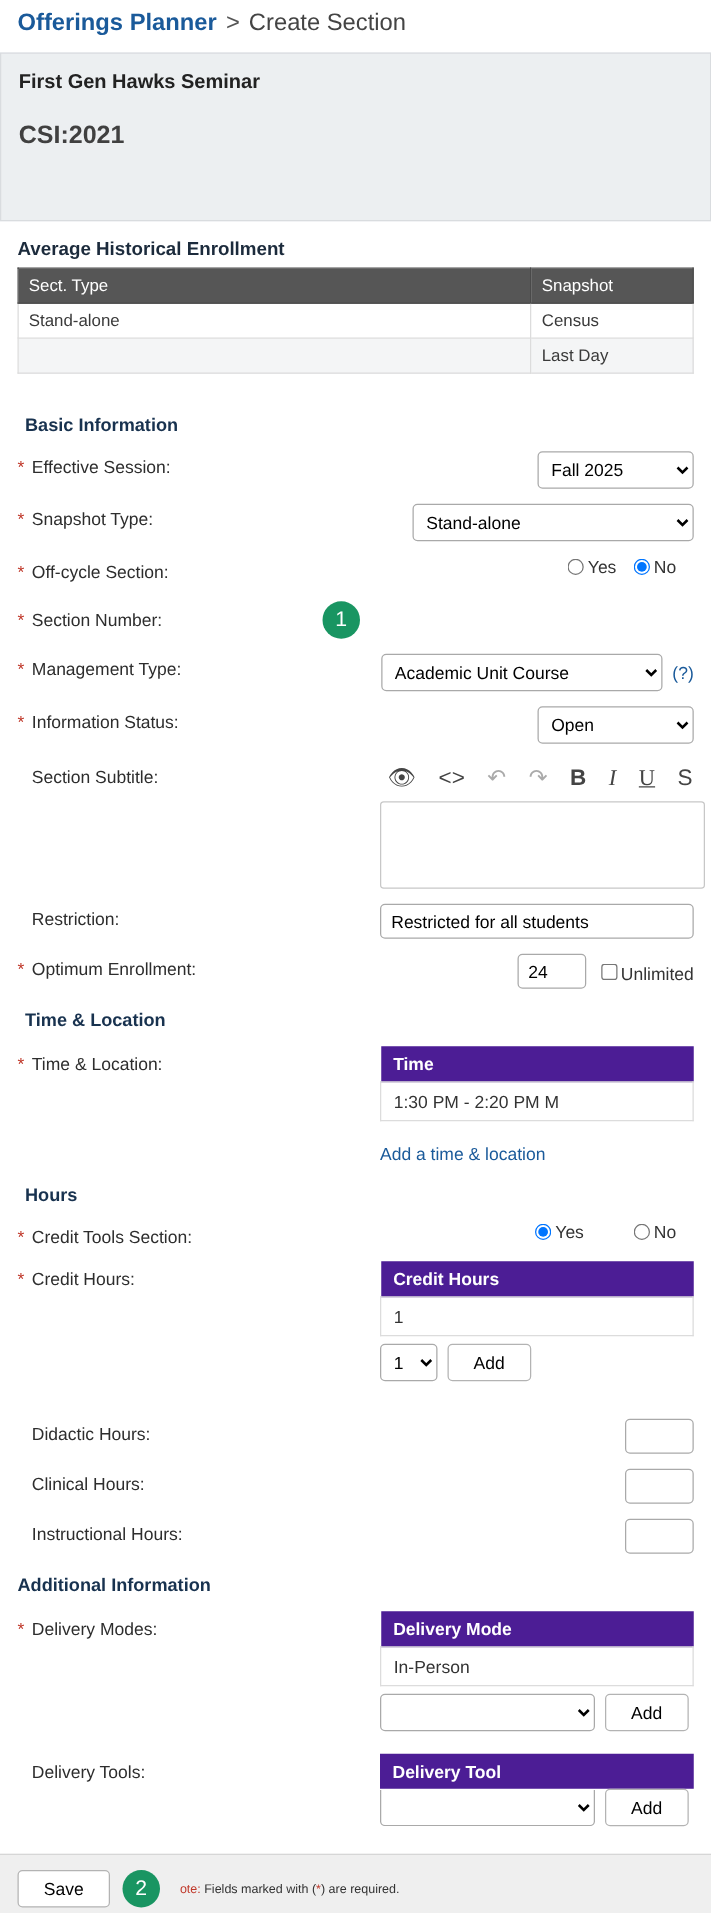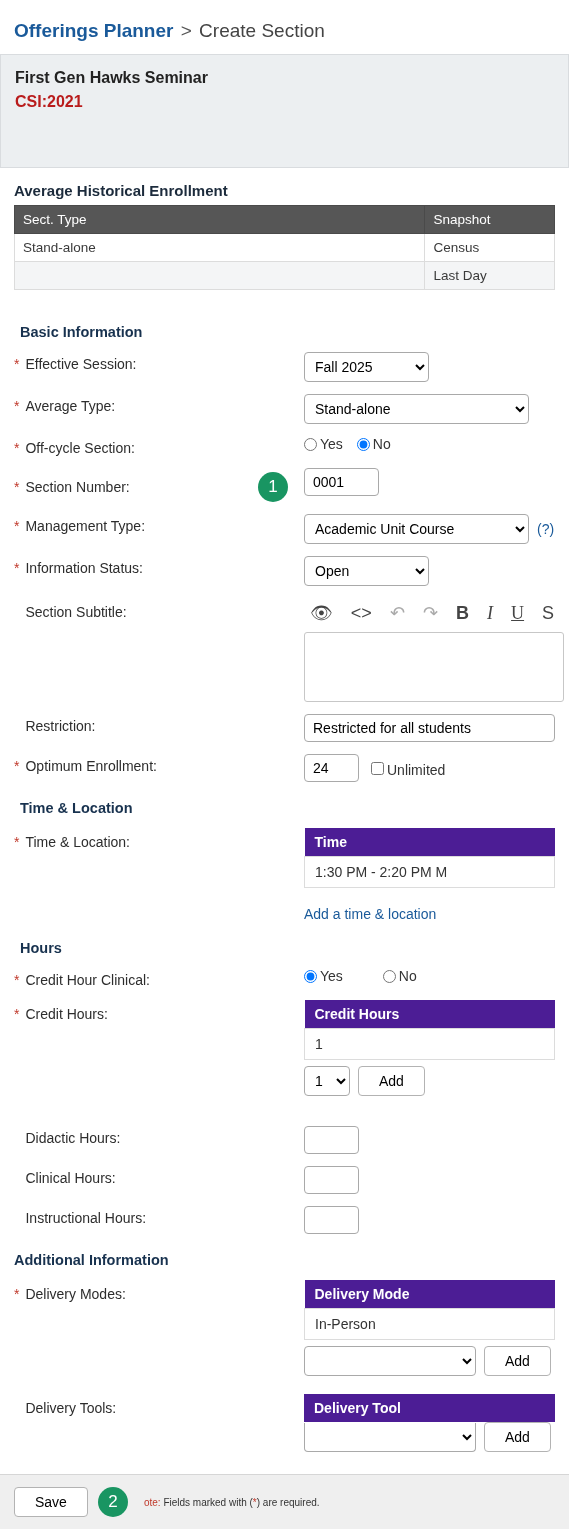--- a/index.html
+++ b/index.html
@@ -5,21 +5,21 @@
   * { box-sizing: border-box; }
   body {
     margin: 0;
     font-family: Arial, Helvetica, sans-serif;
     font-size: 14px;
     color: #333;
     background: #fff;
     width: 569px;
   }
   .breadcrumb {
-    padding: 20px 14px 12px 14px;
+    padding: 8px 14px 12px 14px;
     font-size: 19px;
   }
   .breadcrumb a {
     color: #1a5a9a;
     text-decoration: none;
     font-weight: 600;
   }
   .breadcrumb .sep { color: #555; margin: 0 2px; }
   .breadcrumb .current { color: #444; }
   .course-header {
@@ -28,23 +28,23 @@
     padding: 14px 22px 56px 14px;
     margin: 0 0 14px 0;
   }
   .course-header .title {
     font-weight: bold;
     font-size: 16px;
     color: #222;
   }
   .course-header .code {
     font-weight: bold;
-    font-size: 16px;
-    margin-top: 6px;
-    color: #b91c1c;
+    font-size: 20px;
+    margin-top: 22px;
+    color: #404040;
   }
   .sect-group {
     margin: 0 14px;
   }
   .group-title {
     font-weight: bold;
     font-size: 15px;
     color: #1c2b3c;
     margin: 10px 0 6px 0;
   }
@@ -81,21 +81,21 @@
   }
   .row .label-col {
     width: 290px;
     display: flex;
     align-items: center;
     padding-top: 4px;
   }
   .row .label-col.top { align-items: flex-start; padding-top: 6px;}
   .req { color: #c0392b; margin-right: 6px; font-size: 14px;}
   .lbl { color: #2d2d2d; font-size: 14px;}
-  .ctrl-col { flex: 1; min-width: 0; display:flex; align-items:center; flex-wrap:wrap;}
+  .ctrl-col { flex: 1; min-width: 0; display:flex; align-items:center; flex-wrap:wrap;justify-content:flex-end;}
   select.sel {
     border: 1px solid #a9a9a9;
     border-radius: 4px;
     padding: 5px 6px;
     font-size: 14px;
     background:#fff;
   }
   input[type=text].txt, input.txt {
     border: 1px solid #a9a9a9;
     border-radius: 4px;
@@ -212,21 +212,21 @@
         <span class="lbl">Effective Session:</span>
       </div>
     <div class="ctrl-col">
       <select class="sel" style="width:125px"><option>Fall 2025</option></select>
     </div>
   </div>
 
   <div class="row">
     <div class="label-col">
         <span class="req">*</span>
-        <span class="lbl">Average Type:</span>
+        <span class="lbl">Snapshot Type:</span>
       </div>
     <div class="ctrl-col">
       <select class="sel" style="width:225px"><option>Stand-alone</option></select>
     </div>
   </div>
 
   <div class="row">
     <div class="label-col">
         <span class="req">*</span>
         <span class="lbl">Off-cycle Section:</span>
@@ -238,23 +238,20 @@
         <label>No</label>
     </div>
   </div>
 
   <div class="row">
     <div class="label-col">
         <span class="req">*</span>
         <span class="lbl">Section Number:</span>
       <span style="flex:1"></span>
       <span class="marker">1</span>
-    </div>
-    <div class="ctrl-col">
-      <input class="txt" style="width: 75px;" value="0001">
     </div>
   </div>
 
   <div class="row">
     <div class="label-col">
         <span class="req">*</span>
         <span class="lbl">Management Type:</span>
       </div>
     <div class="ctrl-col">
       <select class="sel" style="width:225px"><option>Academic Unit Course</option></select>
@@ -333,21 +330,21 @@
         </table>
       <div style="margin-top:18px"><span class="link">Add a time &amp; location</span></div>
     </div>
   </div>
 
   <div class="section-heading">Hours</div>
 
   <div class="row">
     <div class="label-col">
         <span class="req">*</span>
-        <span class="lbl">Credit Hour Clinical:</span>
+        <span class="lbl">Credit Tools Section:</span>
       </div>
     <div class="ctrl-col radio-grp">
       <input type="radio" name="chs" checked="" style="">
         <label>Yes</label>
       <span style="width:26px;display:inline-block"></span>
       <input type="radio" name="chs" style="">
         <label>No</label>
     </div>
   </div>
 

